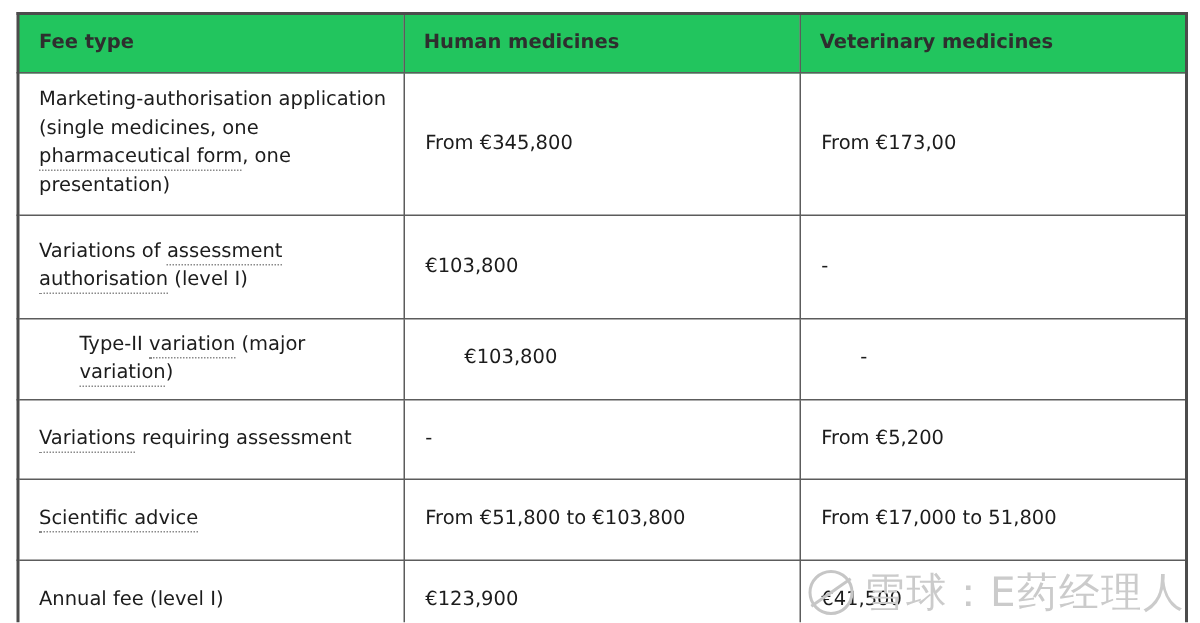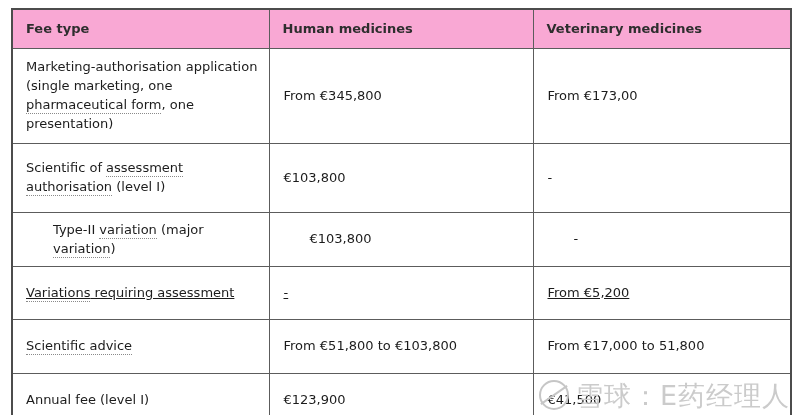--- a/index.html
+++ b/index.html
@@ -30,32 +30,32 @@
   col.c2 { width: 264px; }
   col.c3 { width: 258px; }
   th, td {
     border: 1px solid #5c5c5c;
     vertical-align: middle;
     text-align: left;
     font-weight: normal;
     line-height: 1.45;
   }
   thead th {
-    background: #f9a8d4;
+    background: #22c55e;
     color: #2e2e2e;
     font-weight: bold;
     height: 34px;
     padding: 2px 8px 2px 13px;
   }
   td.fee-cell   { padding: 6px 6px 6px 13px; }
   td.value-cell { padding: 6px 6px 6px 14px; }
   tbody tr:nth-child(1) td { height: 82px; }
   tbody tr:nth-child(2) td { height: 56px; }
   tbody tr:nth-child(3) td { height: 41px; padding-left: 40px; }
-  tbody tr:nth-child(4) td { height: 40px; text-decoration: underline; }
+  tbody tr:nth-child(4) td { height: 40px; }
   tbody tr:nth-child(5) td { height: 41px; margin-left: 36px; }
   tbody tr:nth-child(6) td { height: 41px; }
   tbody tr:nth-child(7) td { height: 44px; }
   span.u {
     border-bottom: 1px dotted #8a8a8a;
     padding-bottom: 1px;
   }
   .watermark {
     position: absolute;
     right: 10px;
@@ -103,26 +103,26 @@
     </colgroup>
     <thead>
       <tr>
         <th>Fee type</th>
         <th>Human medicines</th>
         <th>Veterinary medicines</th>
       </tr>
     </thead>
     <tbody id="table-body">
         <tr>
-          <td class="fee-cell"><span>Marketing-authorisation application (single marketing, one </span><span class="u">pharmaceutical form</span><span>, one presentation)</span></td>
+          <td class="fee-cell"><span>Marketing-authorisation application (single medicines, one </span><span class="u">pharmaceutical form</span><span>, one presentation)</span></td>
           <td class="value-cell">From €345,800</td>
           <td class="value-cell">From €173,00</td>
         </tr>
         <tr>
-          <td class="fee-cell"><span>Scientific of </span><span class="u">assessment authorisation</span><span> (level I)</span></td>
+          <td class="fee-cell"><span>Variations of </span><span class="u">assessment authorisation</span><span> (level I)</span></td>
           <td class="value-cell">€103,800</td>
           <td class="value-cell">-</td>
         </tr>
         <tr>
           <td class="fee-cell"><span>Type-II </span><span class="u">variation</span><span> (major </span><span class="u">variation</span><span>)</span></td>
           <td class="value-cell">€103,800</td>
           <td class="value-cell">-</td>
         </tr>
         <tr>
           <td class="fee-cell"><span class="u">Variations</span><span> requiring assessment</span></td>

